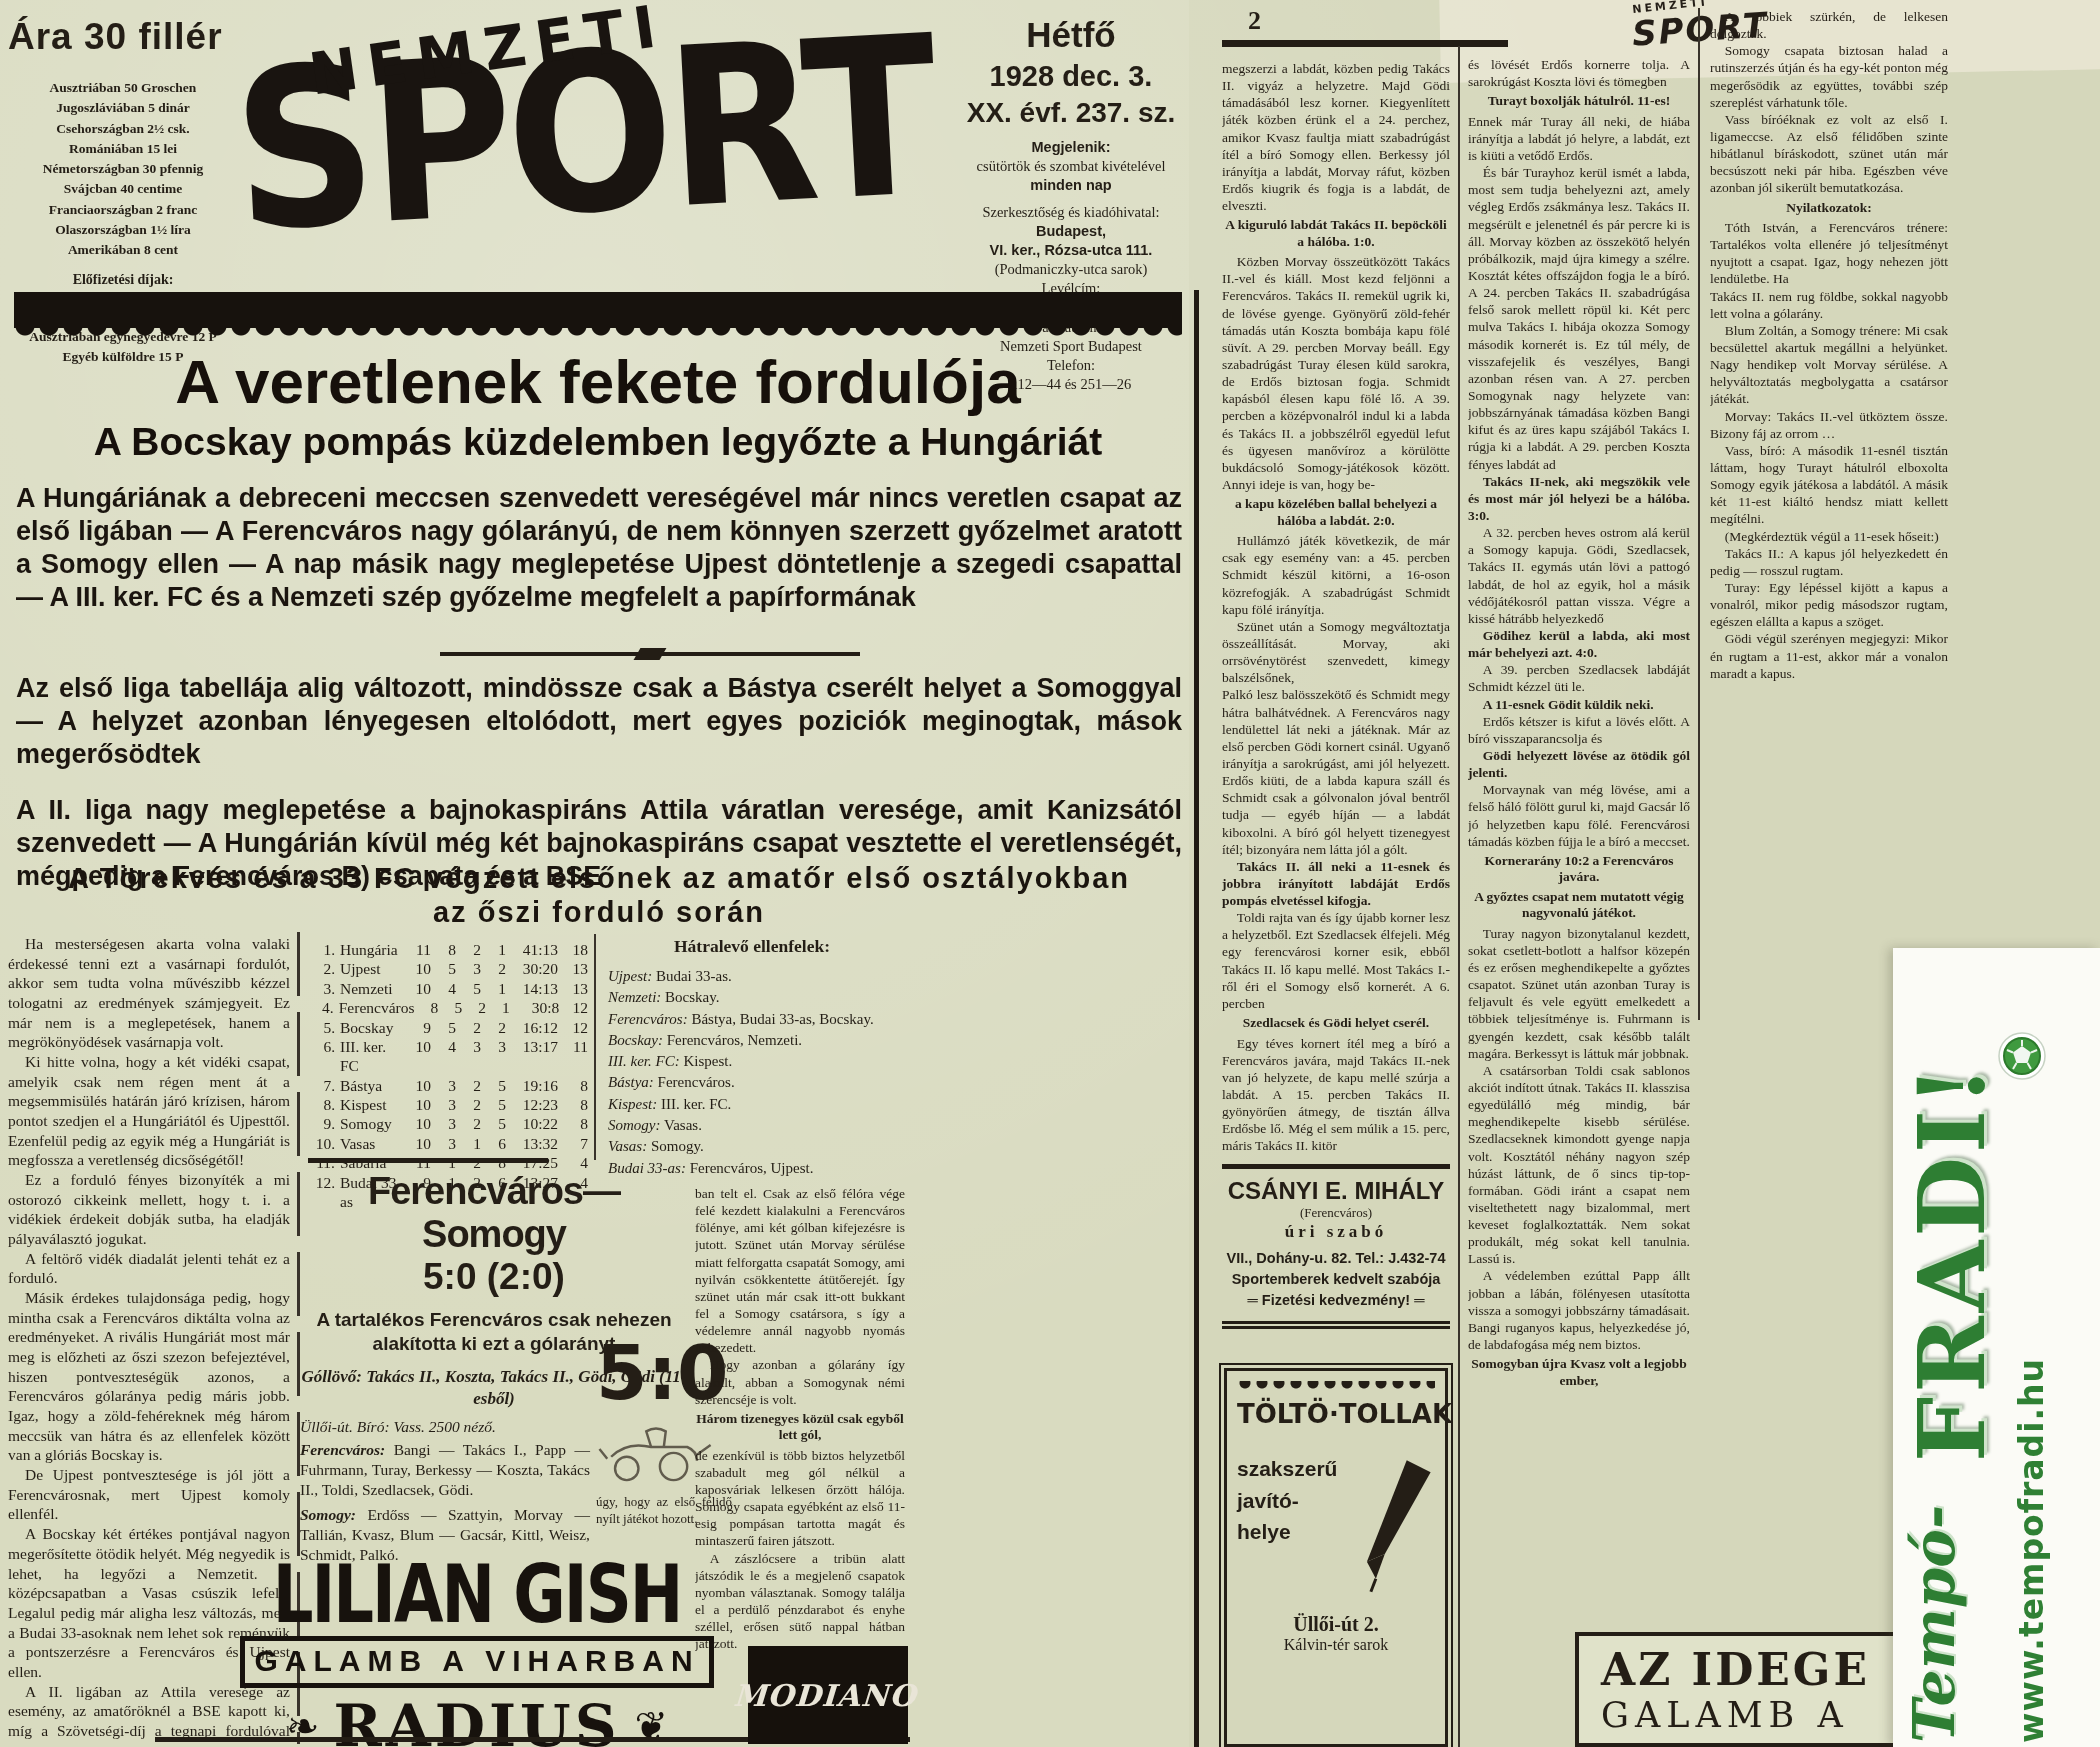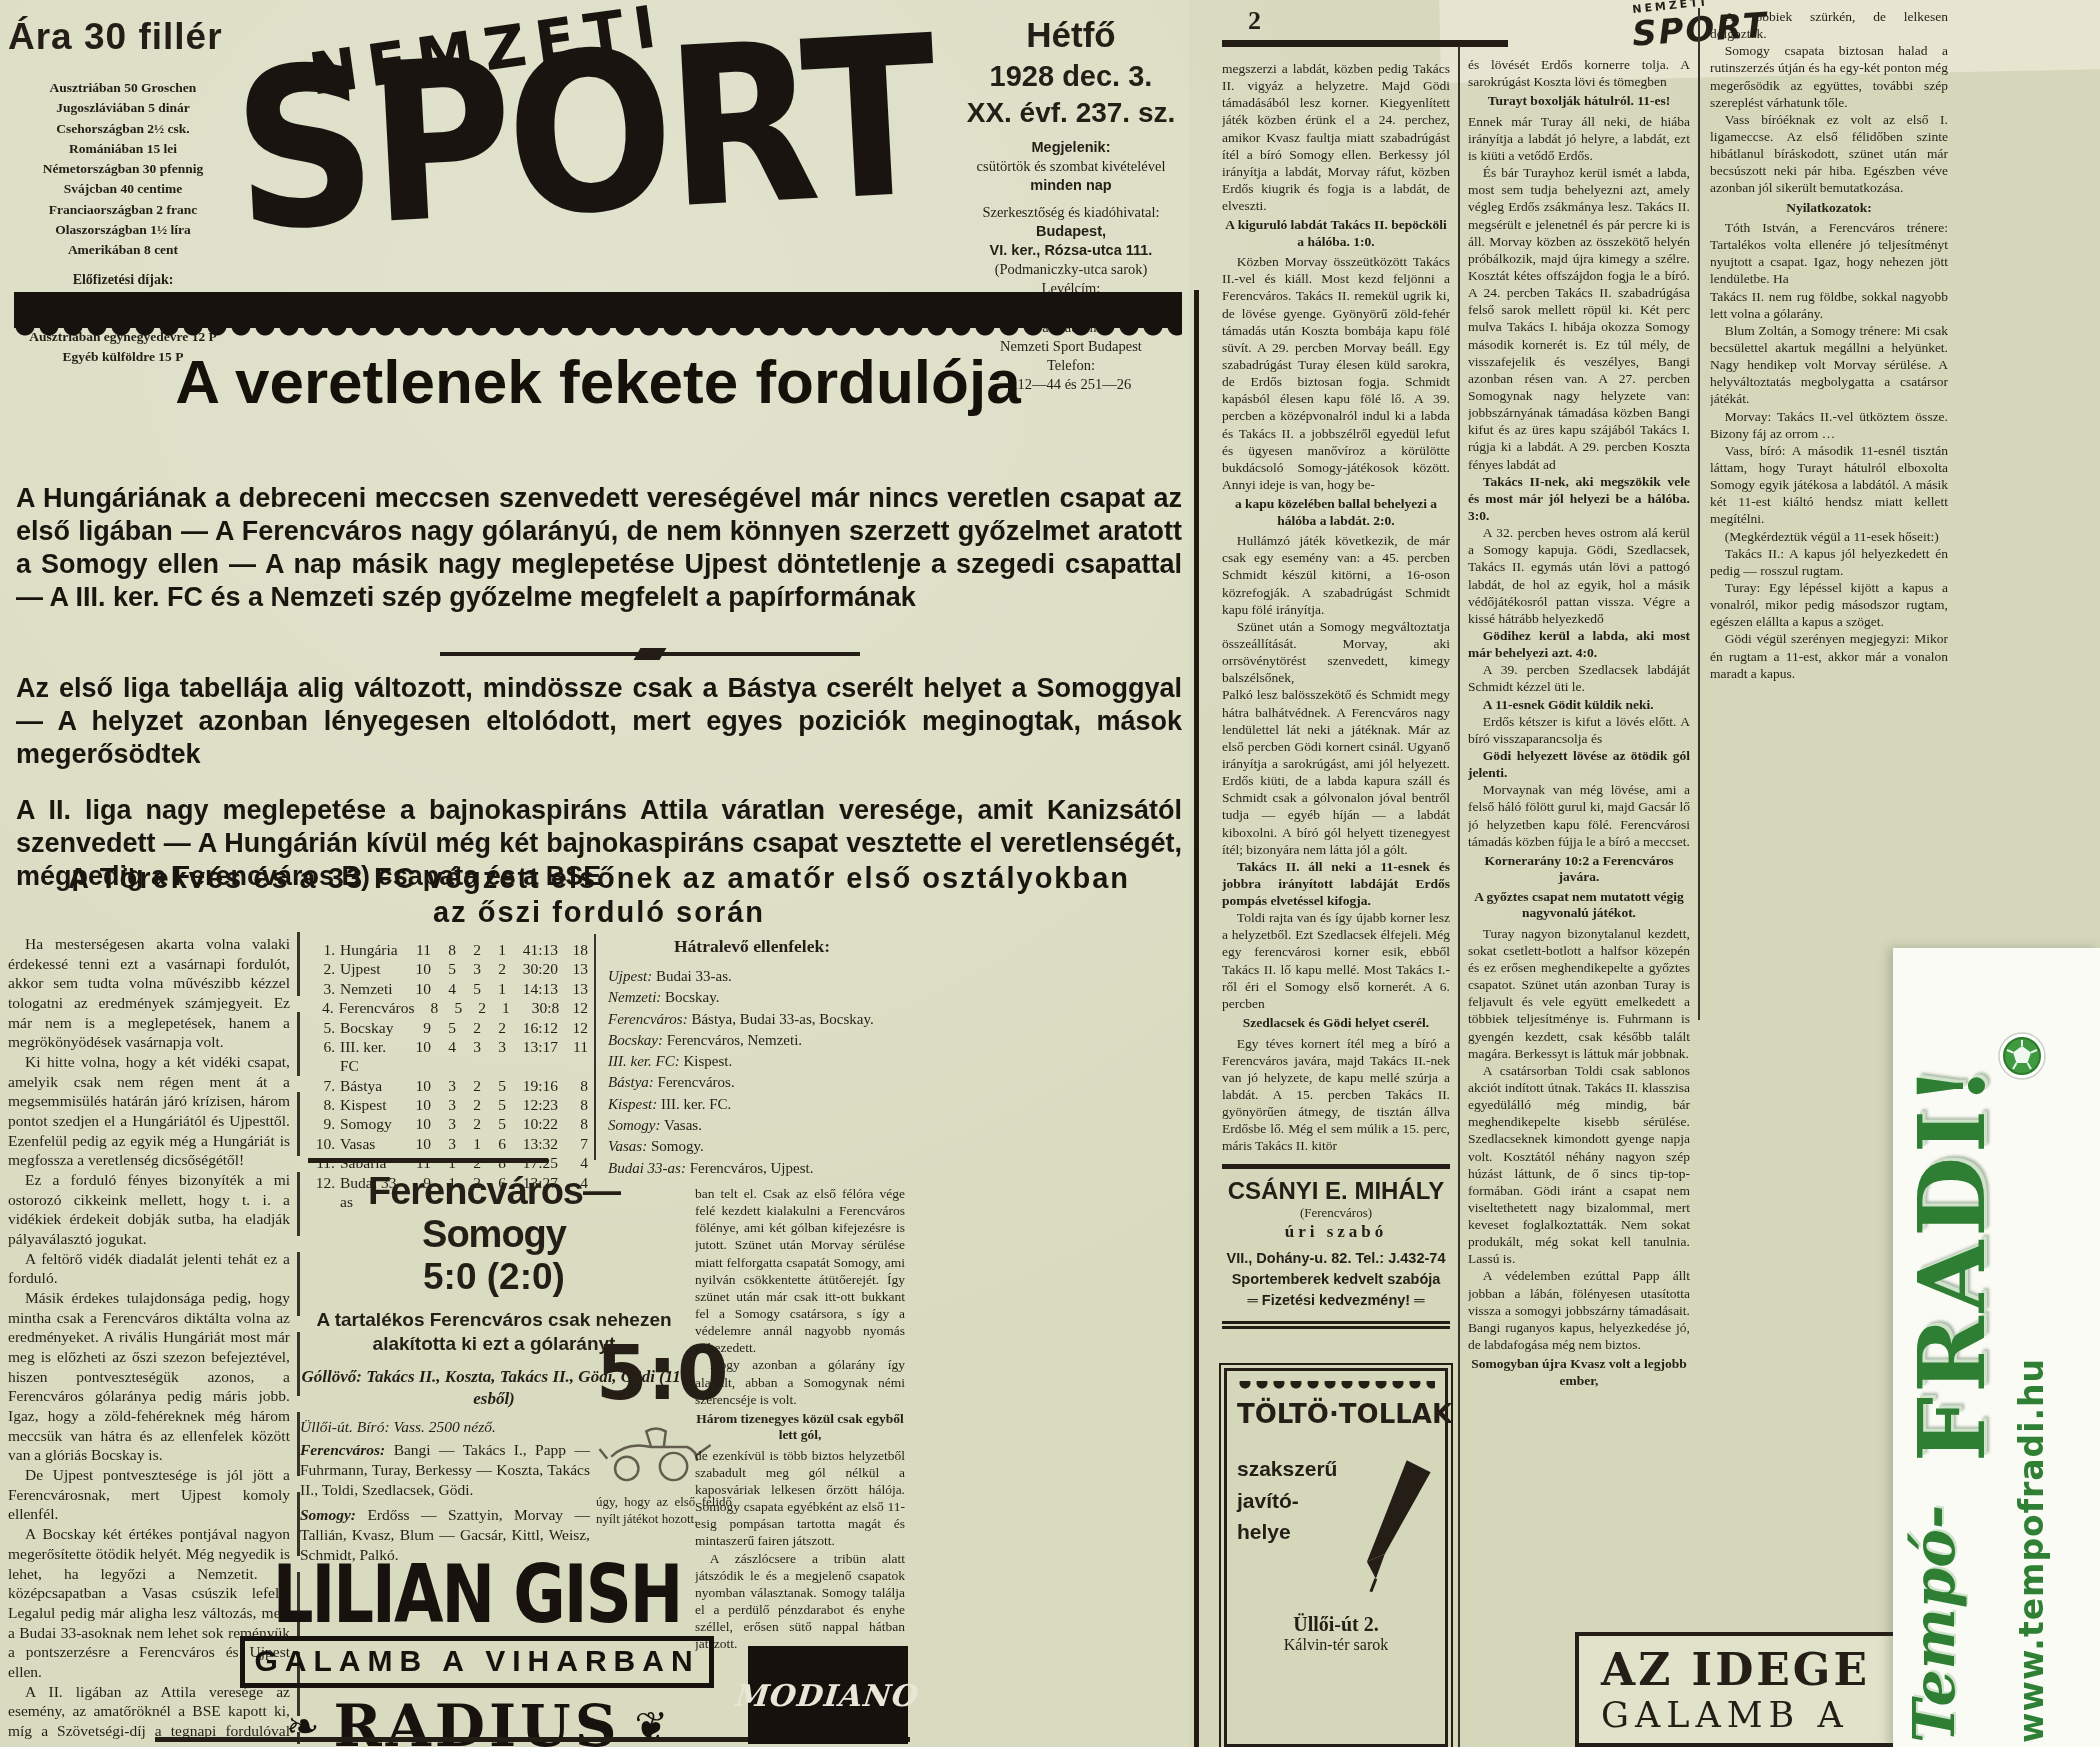--- a/index.html
+++ b/index.html
@@ -175,20 +175,21 @@
     <div class="issue-sm">Budapest 62, postafiók 24.</div>
     <div class="issue-sm">Távirati cím:</div>
     <div class="issue-sm">Nemzeti Sport Budapest</div>
     <div class="issue-sm">Telefon:</div>
     <div class="issue-sm">112—44 és 251—26</div>
   </div>
 
   <div class="abs black-bar" style="left:14px; top:292px; width:1168px; height:36px;"></div>
 
   <div class="abs headline" style="left:14px; top:346px; width:1168px;">A veretlenek fekete fordulója</div>
+  <div class="abs subheadline" style="left:14px; top:420px; width:1168px;">A Bocskay pompás küzdelemben legyőzte a Hungáriát</div>
   <div class="abs lead" style="left:16px; top:482px; width:1166px;">A Hungáriának a debreceni meccsen szenvedett vereségével már nincs veretlen csapat az első ligában — A Ferencváros nagy gólarányú, de nem könnyen szerzett győzelmet aratott a Somogy ellen — A nap másik nagy meglepetése Ujpest döntetlenje a szegedi csapattal — A III. ker. FC és a Nemzeti szép győzelme megfelelt a papírformának</div>
   <div class="abs fancy-rule" style="left:440px; top:652px; width:420px;"></div>
   <div class="abs lead" style="left:16px; top:672px; width:1166px;">Az első liga tabellája alig változott, mindössze csak a Bástya cserélt helyet a Somoggyal — A helyzet azonban lényegesen eltolódott, mert egyes poziciók meginogtak, mások megerősödtek</div>
   <div class="abs lead" style="left:16px; top:794px; width:1166px;">A II. liga nagy meglepetése a bajnokaspiráns Attila váratlan veresége, amit Kanizsától szenvedett — A Hungárián kívül még két bajnokaspiráns csapat vesztette el veretlenségét, mégpedig a Ferencváros B) csapata és a BSE</div>
   <div class="abs amateur-h" style="left:16px; top:862px; width:1166px;">A Törekvés és a 33 FC végzett elsőnek az amatőr első osztályokban</div>
   <div class="abs amateur-h" style="left:16px; top:896px; width:1166px;">az őszi forduló során</div>
 
   <div class="abs col" style="left:8px; top:934px; width:282px; height:808px; font-size:15.5px;">
       <p class="par">Ha mesterségesen akarta volna valaki érdekessé tenni ezt a vasárnapi fordulót, akkor sem tudta volna művészibb kézzel tologatni az eredmények számjegyeit. Ez már nem is a meglepetések, hanem a megrökönyödések vasárnapja volt.</p>
       <p class="par">Ki hitte volna, hogy a két vidéki csapat, amelyik csak nem régen ment át a megsemmisülés határán járó krízisen, három pontot szedjen el a Hungáriától és Ujpesttől. Ezenfelül pedig az egyik még a Hungáriát is megfossza a veretlenség dicsőségétől!</p>

